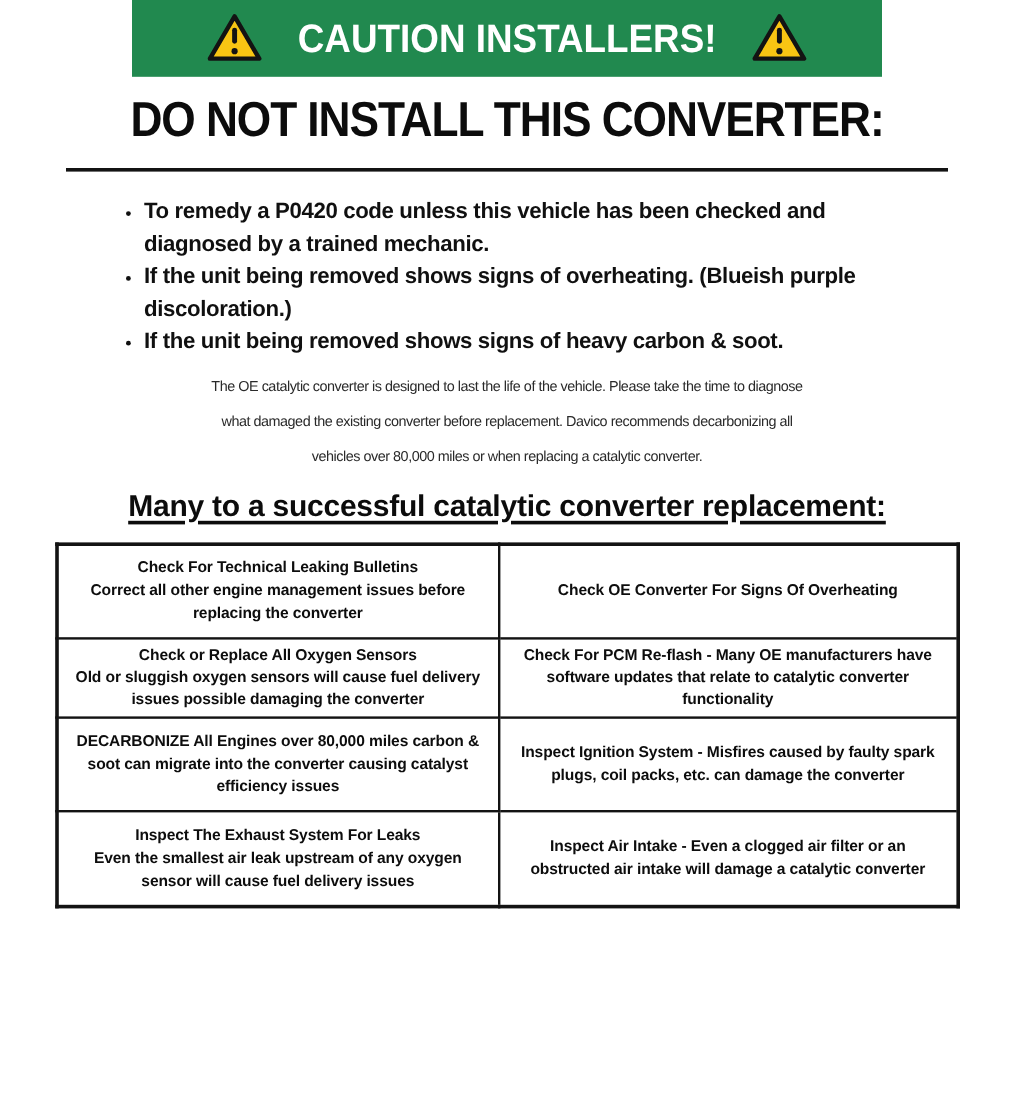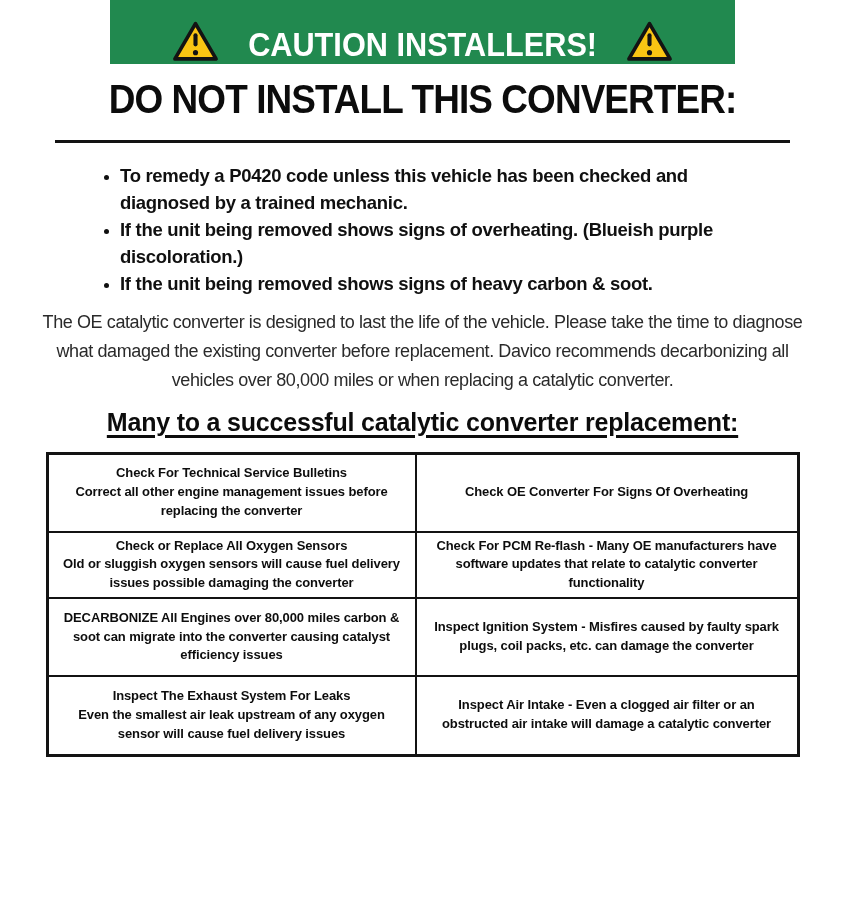--- a/index.html
+++ b/index.html
@@ -13,21 +13,21 @@
     color: #111;
   }
 
   
   .banner {
     width: 625px;
     height: 64px;
     margin: 0 auto;
     background: #21894f;
     display: flex;
-    align-items: flex-end;
+    align-items: center;
     justify-content: center;
     gap: 16px;
   }
   .banner-text {
     color: #ffffff;
     font-size: 33px;
     font-weight: 800;
     letter-spacing: 0px;
     transform: scaleX(0.93);
     transform-origin: center;
@@ -70,21 +70,21 @@
     white-space: pre-line;
     color: #101010;
   }
   .bullets li::marker { font-size: 15px; }
 
   
   .intro {
     margin: 11px auto 0 auto;
     width: 845px;
     text-align: center;
-    font-size: 18px;
+    font-size: 12px;
     font-weight: 400;
     line-height: 29px;
     letter-spacing: -0.4px;
     white-space: pre-line;
     color: #2a2a2a;
   }
 
   
   .keys-heading {
     margin: 13px 0 0 0;
@@ -164,21 +164,21 @@
 
   <div class="intro">The OE catalytic converter is designed to last the life of the vehicle. Please take the time to diagnose
 what damaged the existing converter before replacement. Davico recommends decarbonizing all
 vehicles over 80,000 miles or when replacing a catalytic converter.</div>
 
   <div class="keys-heading">Many to a successful catalytic converter replacement:</div>
 
   <table class="tips-table">
     <tbody>
       <tr>
-        <td class="col-left">Check For Technical Service Bulletins
+        <td class="col-left">Check For Technical Leaking Bulletins
 Correct all other engine management issues before replacing the converter</td>
         <td class="col-right">Check OE Converter For Signs Of Overheating</td>
       </tr>
       <tr>
         <td class="col-left">Check or Replace All Oxygen Sensors
 Old or sluggish oxygen sensors will cause fuel delivery issues possible damaging the converter</td>
         <td class="col-right">Check For PCM Re-flash - Many OE manufacturers have software updates that relate to catalytic converter functionality</td>
       </tr>
       <tr>
         <td class="col-left">DECARBONIZE All Engines over 80,000 miles carbon &amp; soot can migrate into the converter causing catalyst efficiency issues</td>

